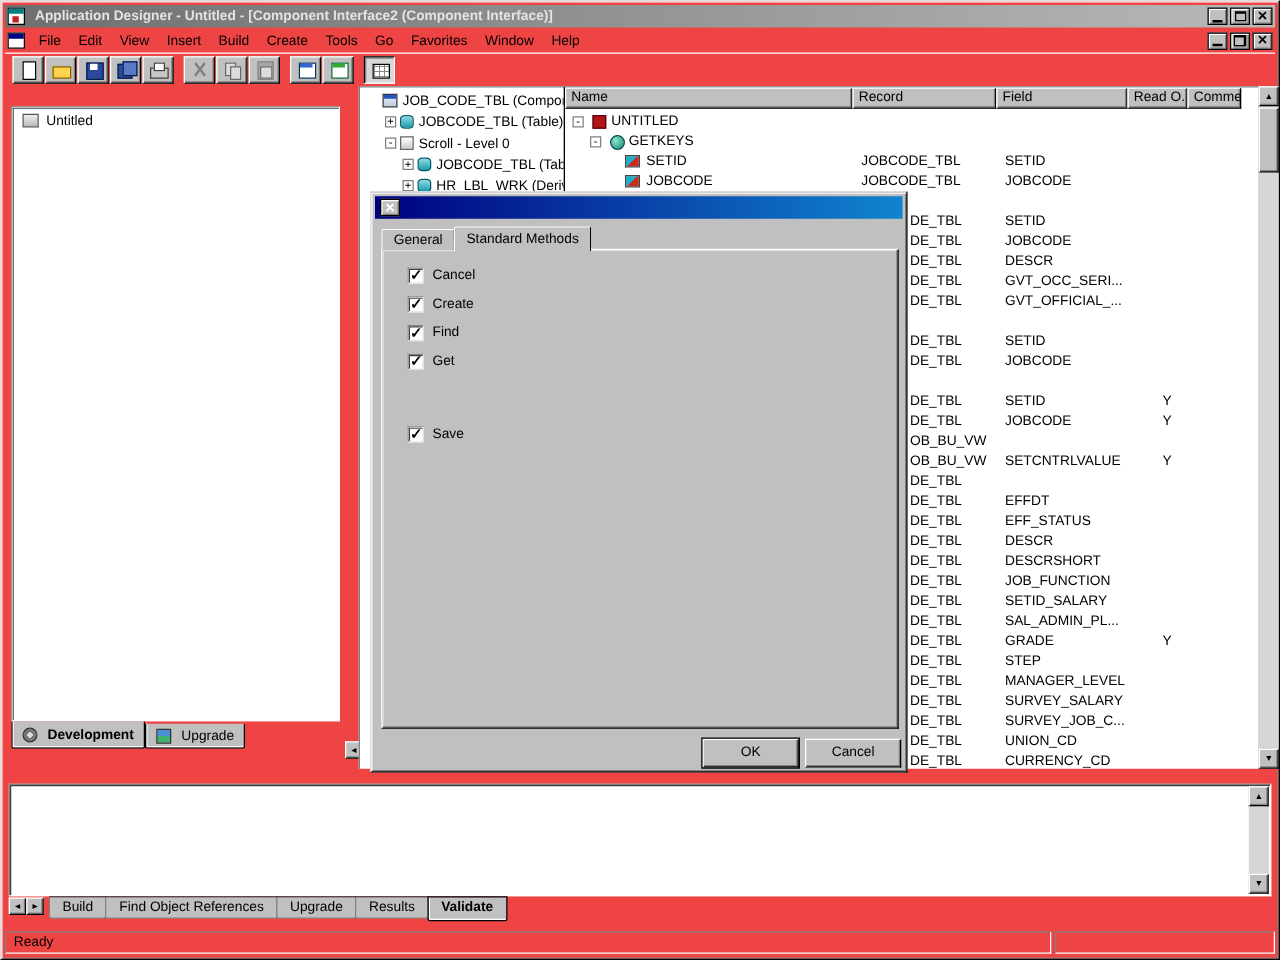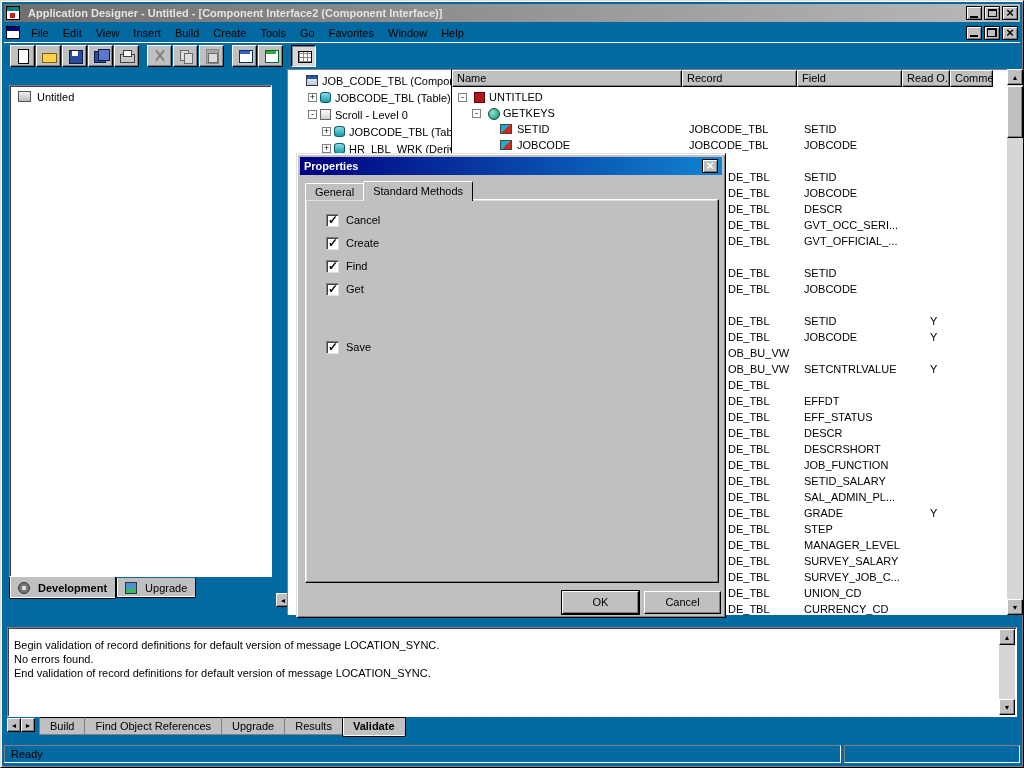--- a/index.html
+++ b/index.html
@@ -1,19 +1,19 @@
 <!DOCTYPE html>
 <html><head>
 <meta charset="utf-8">
 <style>
   * { margin:0; padding:0; box-sizing:border-box; }
   html,body { width:1024px; height:768px; background:#c0c0c0; }
   body { font-family:"Liberation Sans", sans-serif; font-size:11px; color:#000; overflow:hidden; }
 
-  .screen { position:absolute; inset:0; background:#0369a1;
+  .screen { position:absolute; inset:0; background:#ef4444;
     border:1px solid; border-color:#dfdfdf #000 #000 #dfdfdf;
     box-shadow: inset 1px 1px 0 #fff, inset -1px -1px 0 #808080; }
 
   
   .titlebar { position:absolute; left:3px; top:3px; right:3px; height:18px;
     background:linear-gradient(90deg,#6f6f6f,#b9b9b9); display:flex; align-items:center; padding:0 2px; }
   .titlebar .title { flex:1; color:#e4e4e4; font-weight:bold; margin-left:4px; white-space:nowrap; overflow:hidden; }
   .winbtns { display:flex; gap:2px; align-items:center; }
   .winbtn { width:16px; height:14px; background:#c0c0c0; border:1px solid #000;
     box-shadow: inset 1px 1px 0 #fff, inset -1px -1px 0 #808080;
@@ -64,21 +64,21 @@
       repeating-linear-gradient(90deg,#888 0 1px,transparent 1px 4px), #fff; }
 
   
   .sunken { background:#fff; border:1px solid; border-color:#808080 #fff #fff #808080;
     box-shadow: inset 1px 1px 0 #404040; }
 
   .project-panel { position:absolute; left:8px; top:84px; width:263px; height:492px; overflow:hidden; }
   .ptree-row { display:flex; align-items:center; height:17px; padding:4px 0 0 8px; }
   .ptree-row .tlabel { margin-left:2px; }
 
-  .left-tabs { position:absolute; left:8px; top:576px; height:22px; display:flex; align-items:center; }
+  .left-tabs { position:absolute; left:8px; top:576px; height:22px; display:flex; align-items:flex-end; }
   .ltab { display:flex; align-items:center; gap:4px; height:20px; padding:0 8px; background:#c0c0c0;
     border:1px solid #000; border-top:none; border-bottom-left-radius:2px; border-bottom-right-radius:2px;
     box-shadow: inset 1px -1px 0 #fff; }
   .ltab.active { font-weight:bold; height:22px; z-index:2; }
 
   .hscroll-arrows { position:absolute; left:275px; top:592px; display:flex; }
   .sarrow { width:14px; height:14px; background:#c0c0c0; border:1px solid; border-color:#fff #000 #000 #fff;
     box-shadow: inset -1px -1px 0 #808080; display:flex; align-items:center; justify-content:center; font-size:7px; }
   .sarrow.left::after { content:"◄"; } .sarrow.right::after { content:"►"; }
 
@@ -450,21 +450,20 @@
       </div>
   </div>
   <div class="vsb">
     <span class="sbtn up"></span>
     <span class="thumb"></span>
     <span class="sbtn down"></span>
   </div>
 
   <div class="dialog">
     <div class="dialog-title">
-      <span class="dtitle">Properties</span>
       <span class="winbtn">
           <span class="glyph-close"></span>
         </span>
     </div>
     <div class="dlg-tabs" id="dlg-tabs">
         <div class="dtab">General</div>
         <div class="dtab active">Standard Methods</div>
       </div>
     <div class="dlg-page" id="dlg-page">
         <div class="chkrow" style="top: 12px;">
@@ -486,25 +485,20 @@
         <div class="chkrow" style="top: 104px; margin-top: 35px;">
           <div class="chk checked"></div>
           <div class="chklabel">Save</div>
         </div>
       </div>
     <div class="dbtn default" style="left:265px; top:437px;">OK</div>
     <div class="dbtn" style="left:347px; top:437px;">Cancel</div>
   </div>
 
   <div class="output-area sunken">
-    <div class="olines" id="output-lines">
-        <div class="oline">Begin validation of record definitions for default version of message LOCATION_SYNC.</div>
-        <div class="oline">No errors found.</div>
-        <div class="oline">End validation of record definitions for default version of message LOCATION_SYNC.</div>
-      </div>
     <div class="osb">
       <span class="sbtn up"></span>
       <span class="sbtn down"></span>
     </div>
   </div>
   <div class="output-tabs">
     <span class="sarrow left"></span>
     <span class="sarrow right"></span>
     <span class="otabs" id="output-tabs">
         <div class="otab">Build</div>

